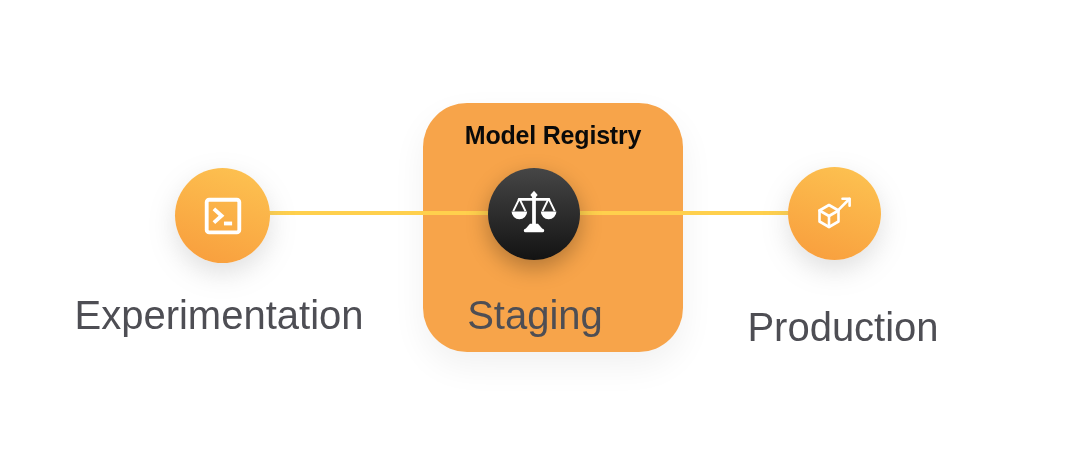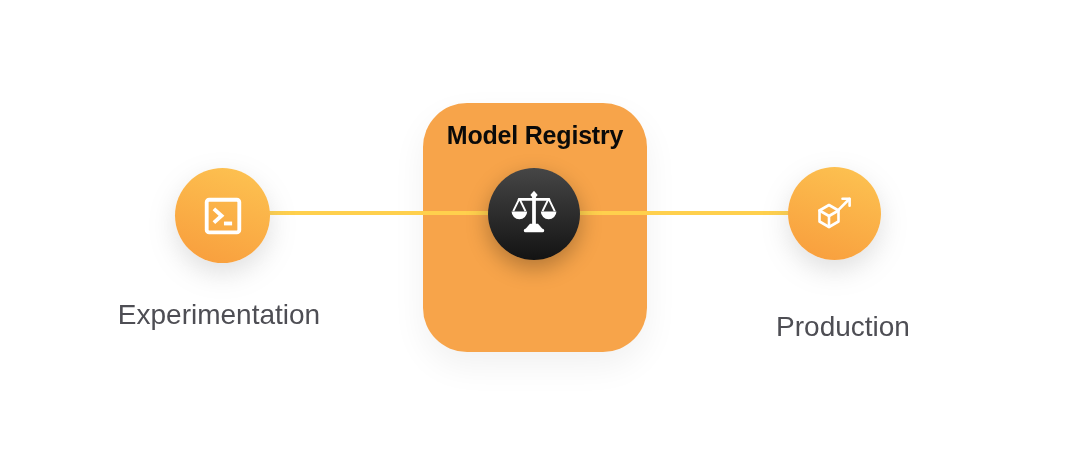--- a/index.html
+++ b/index.html
@@ -11,21 +11,21 @@
   html,body{margin:0;padding:0;}
   body{
     width:1072px;height:456px;background:var(--background);
     font-family:"Liberation Sans", sans-serif;
     -webkit-font-smoothing:antialiased;
   }
   .canvas{position:relative;width:1072px;height:456px;background:var(--background);overflow:hidden;}
 
   
   .card{
-    position:absolute;left:423px;top:103px;width:224px;height:249px;
+    position:absolute;left:423px;top:103px;width:260px;height:249px;
     border-radius:44px;background:var(--card);
     box-shadow:0 14px 34px rgba(0,0,0,0.06);
   }
   .card-title{
     position:absolute;top:19px;left:0;right:0;text-align:center;
     font-size:25px;line-height:26px;font-weight:600;color:var(--title);
     letter-spacing:-0.2px;white-space:nowrap;
   }
 
   
@@ -48,21 +48,21 @@
     background:linear-gradient(200deg,var(--node_top) 0%,var(--node_bottom) 100%);
     box-shadow:0 10px 26px rgba(130,130,130,0.25);
     display:flex;align-items:center;justify-content:center;
   }
   .node-exp{left:175px;top:168px;width:95px;height:95px;}
   .node-prod{left:788px;top:167px;width:93px;height:93px;}
 
   
   .stage-label{
     position:absolute;top:299px;transform:translateX(-50%);
-    font-size:28px;line-height:32px;color:var(--label);white-space:nowrap;
+    font-size:40px;line-height:32px;color:var(--label);white-space:nowrap;
   }
   .label-exp{left:219px;}
   .label-staging{left:535px;}
   .label-prod{left:843px;margin-top:12px;}
 </style>
 </head>
 <body>
 
 <div class="canvas">
 
@@ -98,15 +98,16 @@
     <svg width="48" height="48" viewBox="0 0 48 48" fill="none" stroke="#ffffff" stroke-width="2.6" stroke-linejoin="round" stroke-linecap="round" aria-hidden="true">
       <path d="M18 15 L8.5 20.5 L18 26 L27.5 20.5 Z"></path>
       <path d="M8.5 20.5 V31.5 L18 37 L27.5 31.5 V20.5"></path>
       <path d="M18 26 V37"></path>
       <path d="M27.5 19.8 L38.3 9"></path>
       <path d="M31.5 8.7 H38.6 V15.8"></path>
     </svg>
   </div>
 
   <div class="stage-label label-exp">Experimentation</div>
+  <div class="stage-label label-staging">Staging</div>
   <div class="stage-label label-prod">Production</div>
 
 </div>
 
 </body></html>

